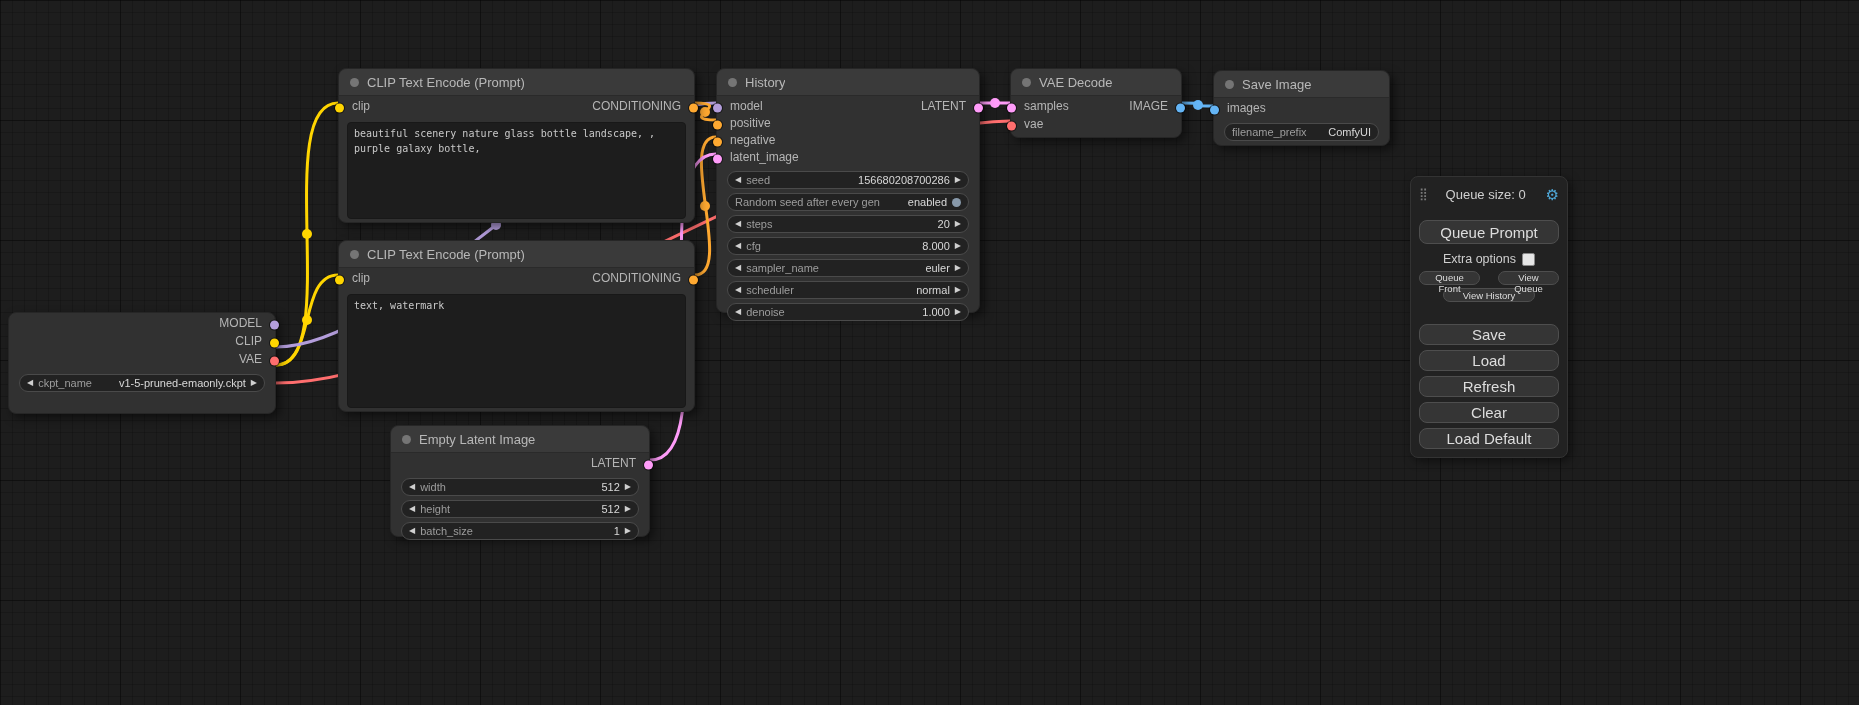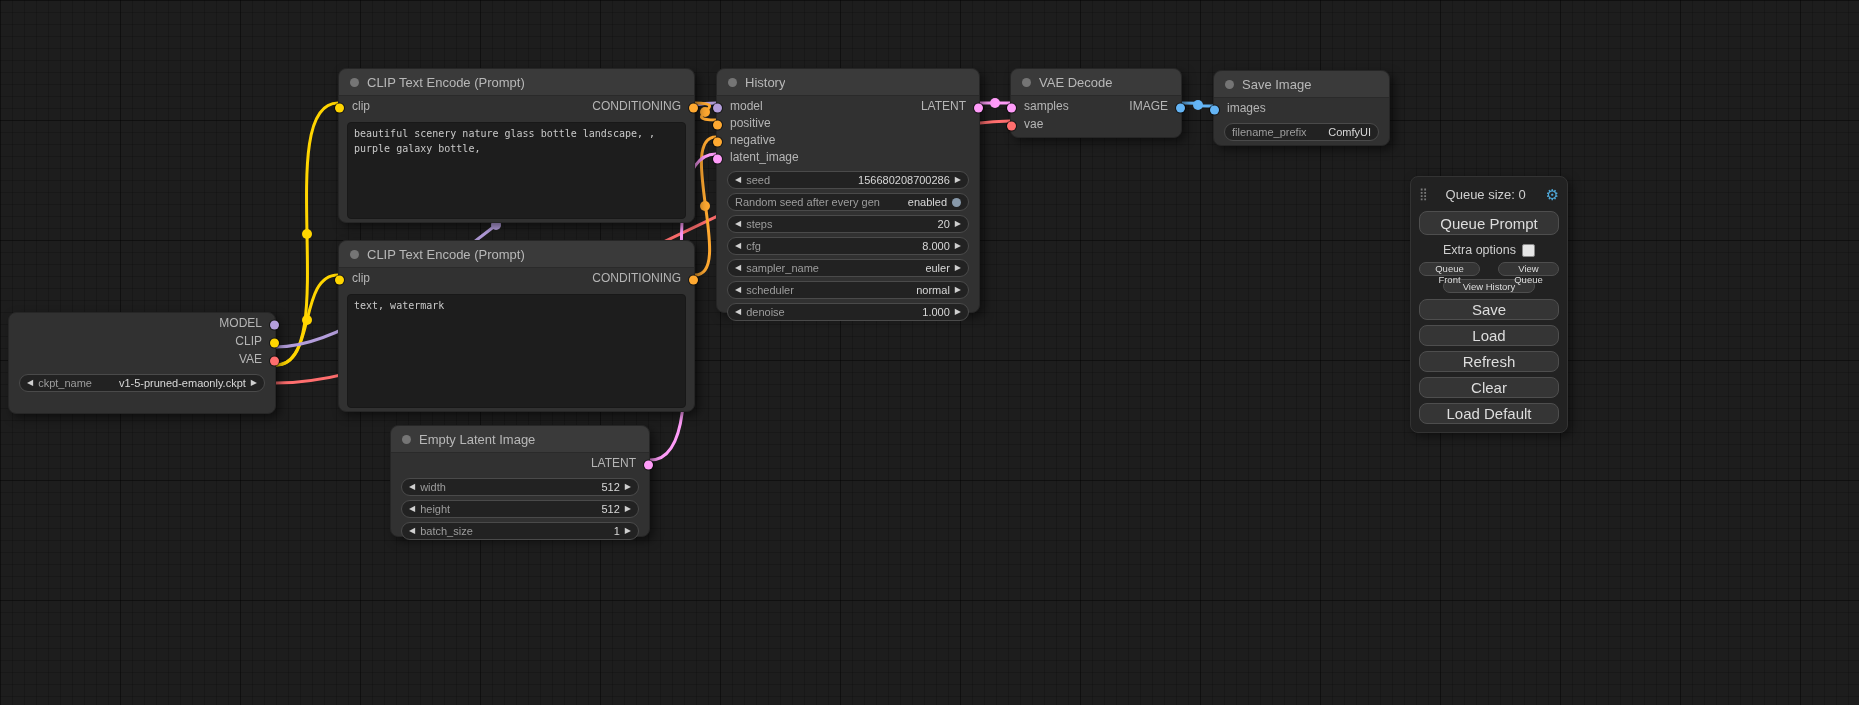--- a/index.html
+++ b/index.html
@@ -56,28 +56,28 @@
     box-shadow:3px 3px 10px rgba(0,0,0,.5);
   }
   .mhead{display:flex;align-items:center;height:18px;margin-bottom:4px;}
   .drag{color:#7a7a7a;font-size:12px;letter-spacing:-2px;cursor:grab;}
   .qsize{flex:1;text-align:center;font-size:13px;color:#cfcfcf;}
   .gear{color:#4fa8d8;font-size:15px;line-height:1;cursor:pointer;}
   .btn{
     display:block;width:100%;box-sizing:border-box;background:#353535;border:1px solid #4e4e4e;
     border-radius:8px;color:#ddd;font-family:"Liberation Sans",sans-serif;text-align:center;cursor:pointer;
   }
-  .btn.big{height:24px;font-size:15px;margin:8px 0 6px;}
+  .btn.big{height:24px;font-size:15px;margin:17px 0 6px;}
   .btn.std{height:21px;font-size:15px;margin-top:5px;}
   .btn.sm{height:14px;font-size:9.5px;border-radius:7px;padding:0 4px;}
   .extra{display:flex;align-items:center;justify-content:center;gap:6px;height:18px;font-size:12.5px;color:#cfcfcf;margin-bottom:3px;}
   .checkbox{width:11px;height:11px;background:#e6e6e6;border:1px solid #888;border-radius:2px;cursor:pointer;}
   .smrow{display:flex;gap:18px;margin-bottom:3px;}
   .smrow .btn{flex:1;}
-  .vh{width:66%;margin:0 auto 6px;}
+  .vh{width:66%;margin:0 auto 22px;}
 </style>
 </head>
 <body>
 
 <div id="canvas">
 
   <svg id="links" width="1859" height="705">
     <path d="M 276 365 C 343 365, 271 103, 338 103" stroke="#FFD500"></path>
     <path d="M 276 365 C 316 365, 298 275, 338 275" stroke="#FFD500"></path>
     <path d="M 276 347 C 402 347, 590 103, 716 103" stroke="#B39DDB"></path>

